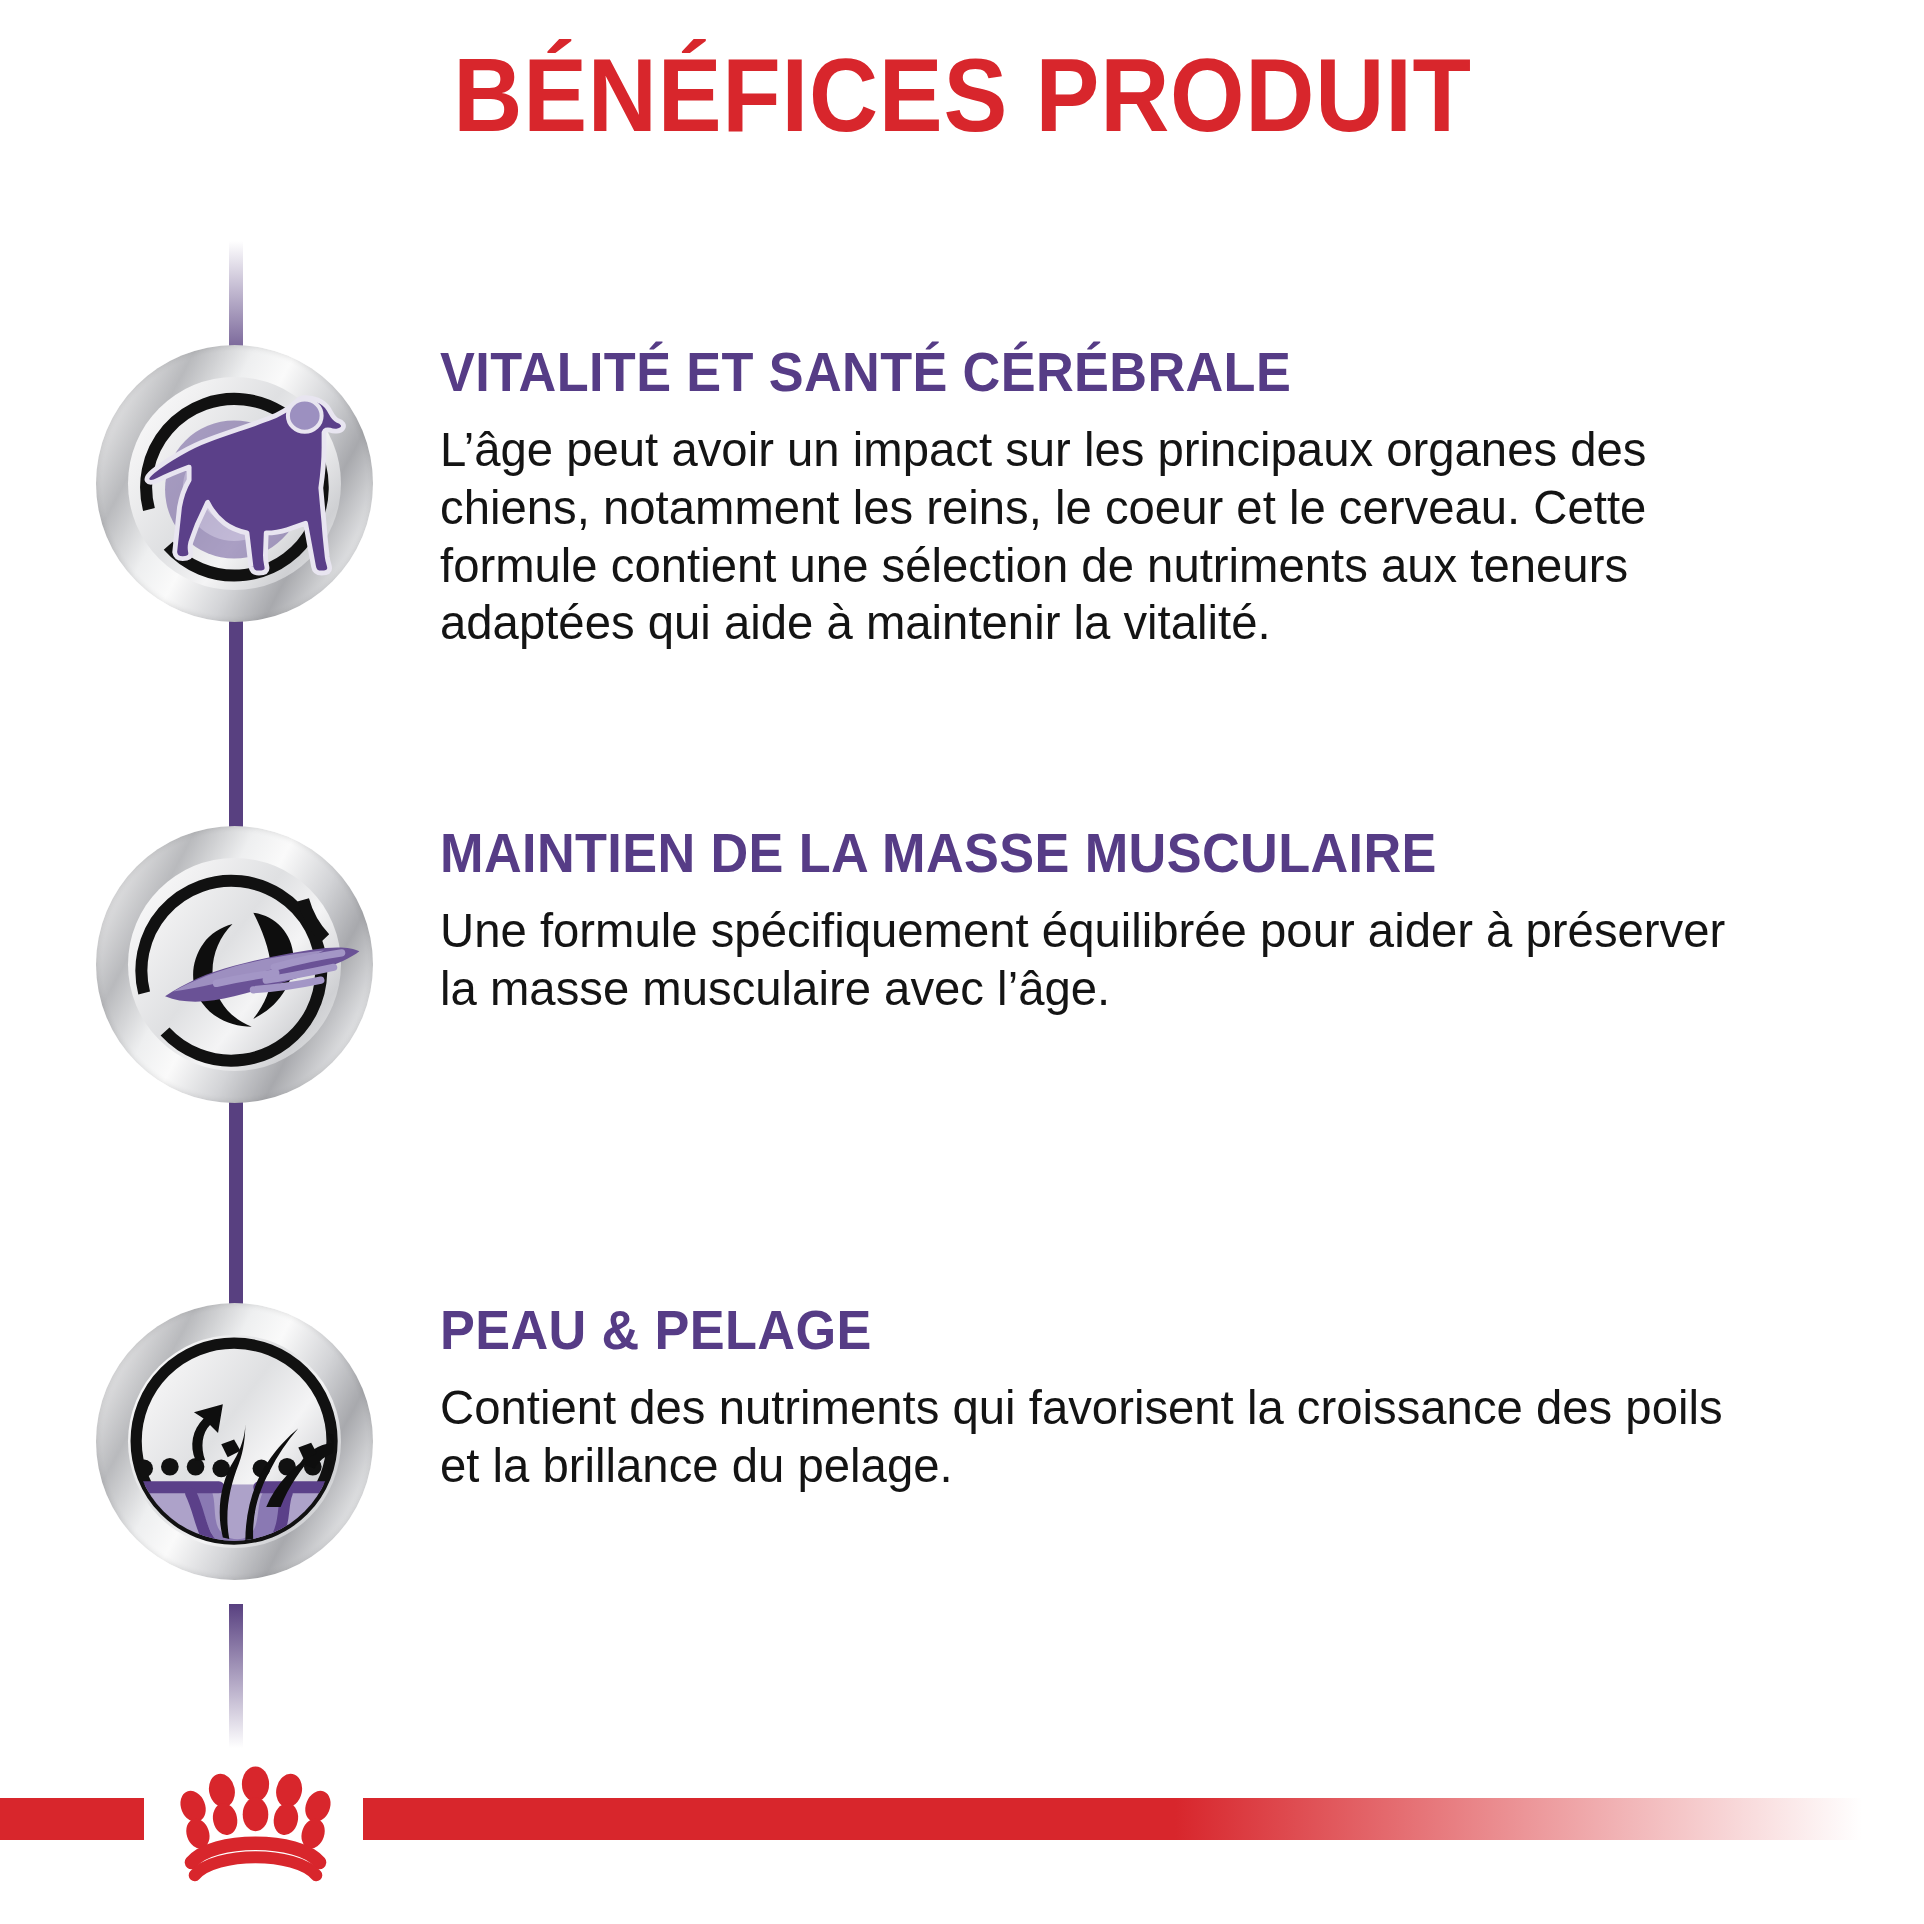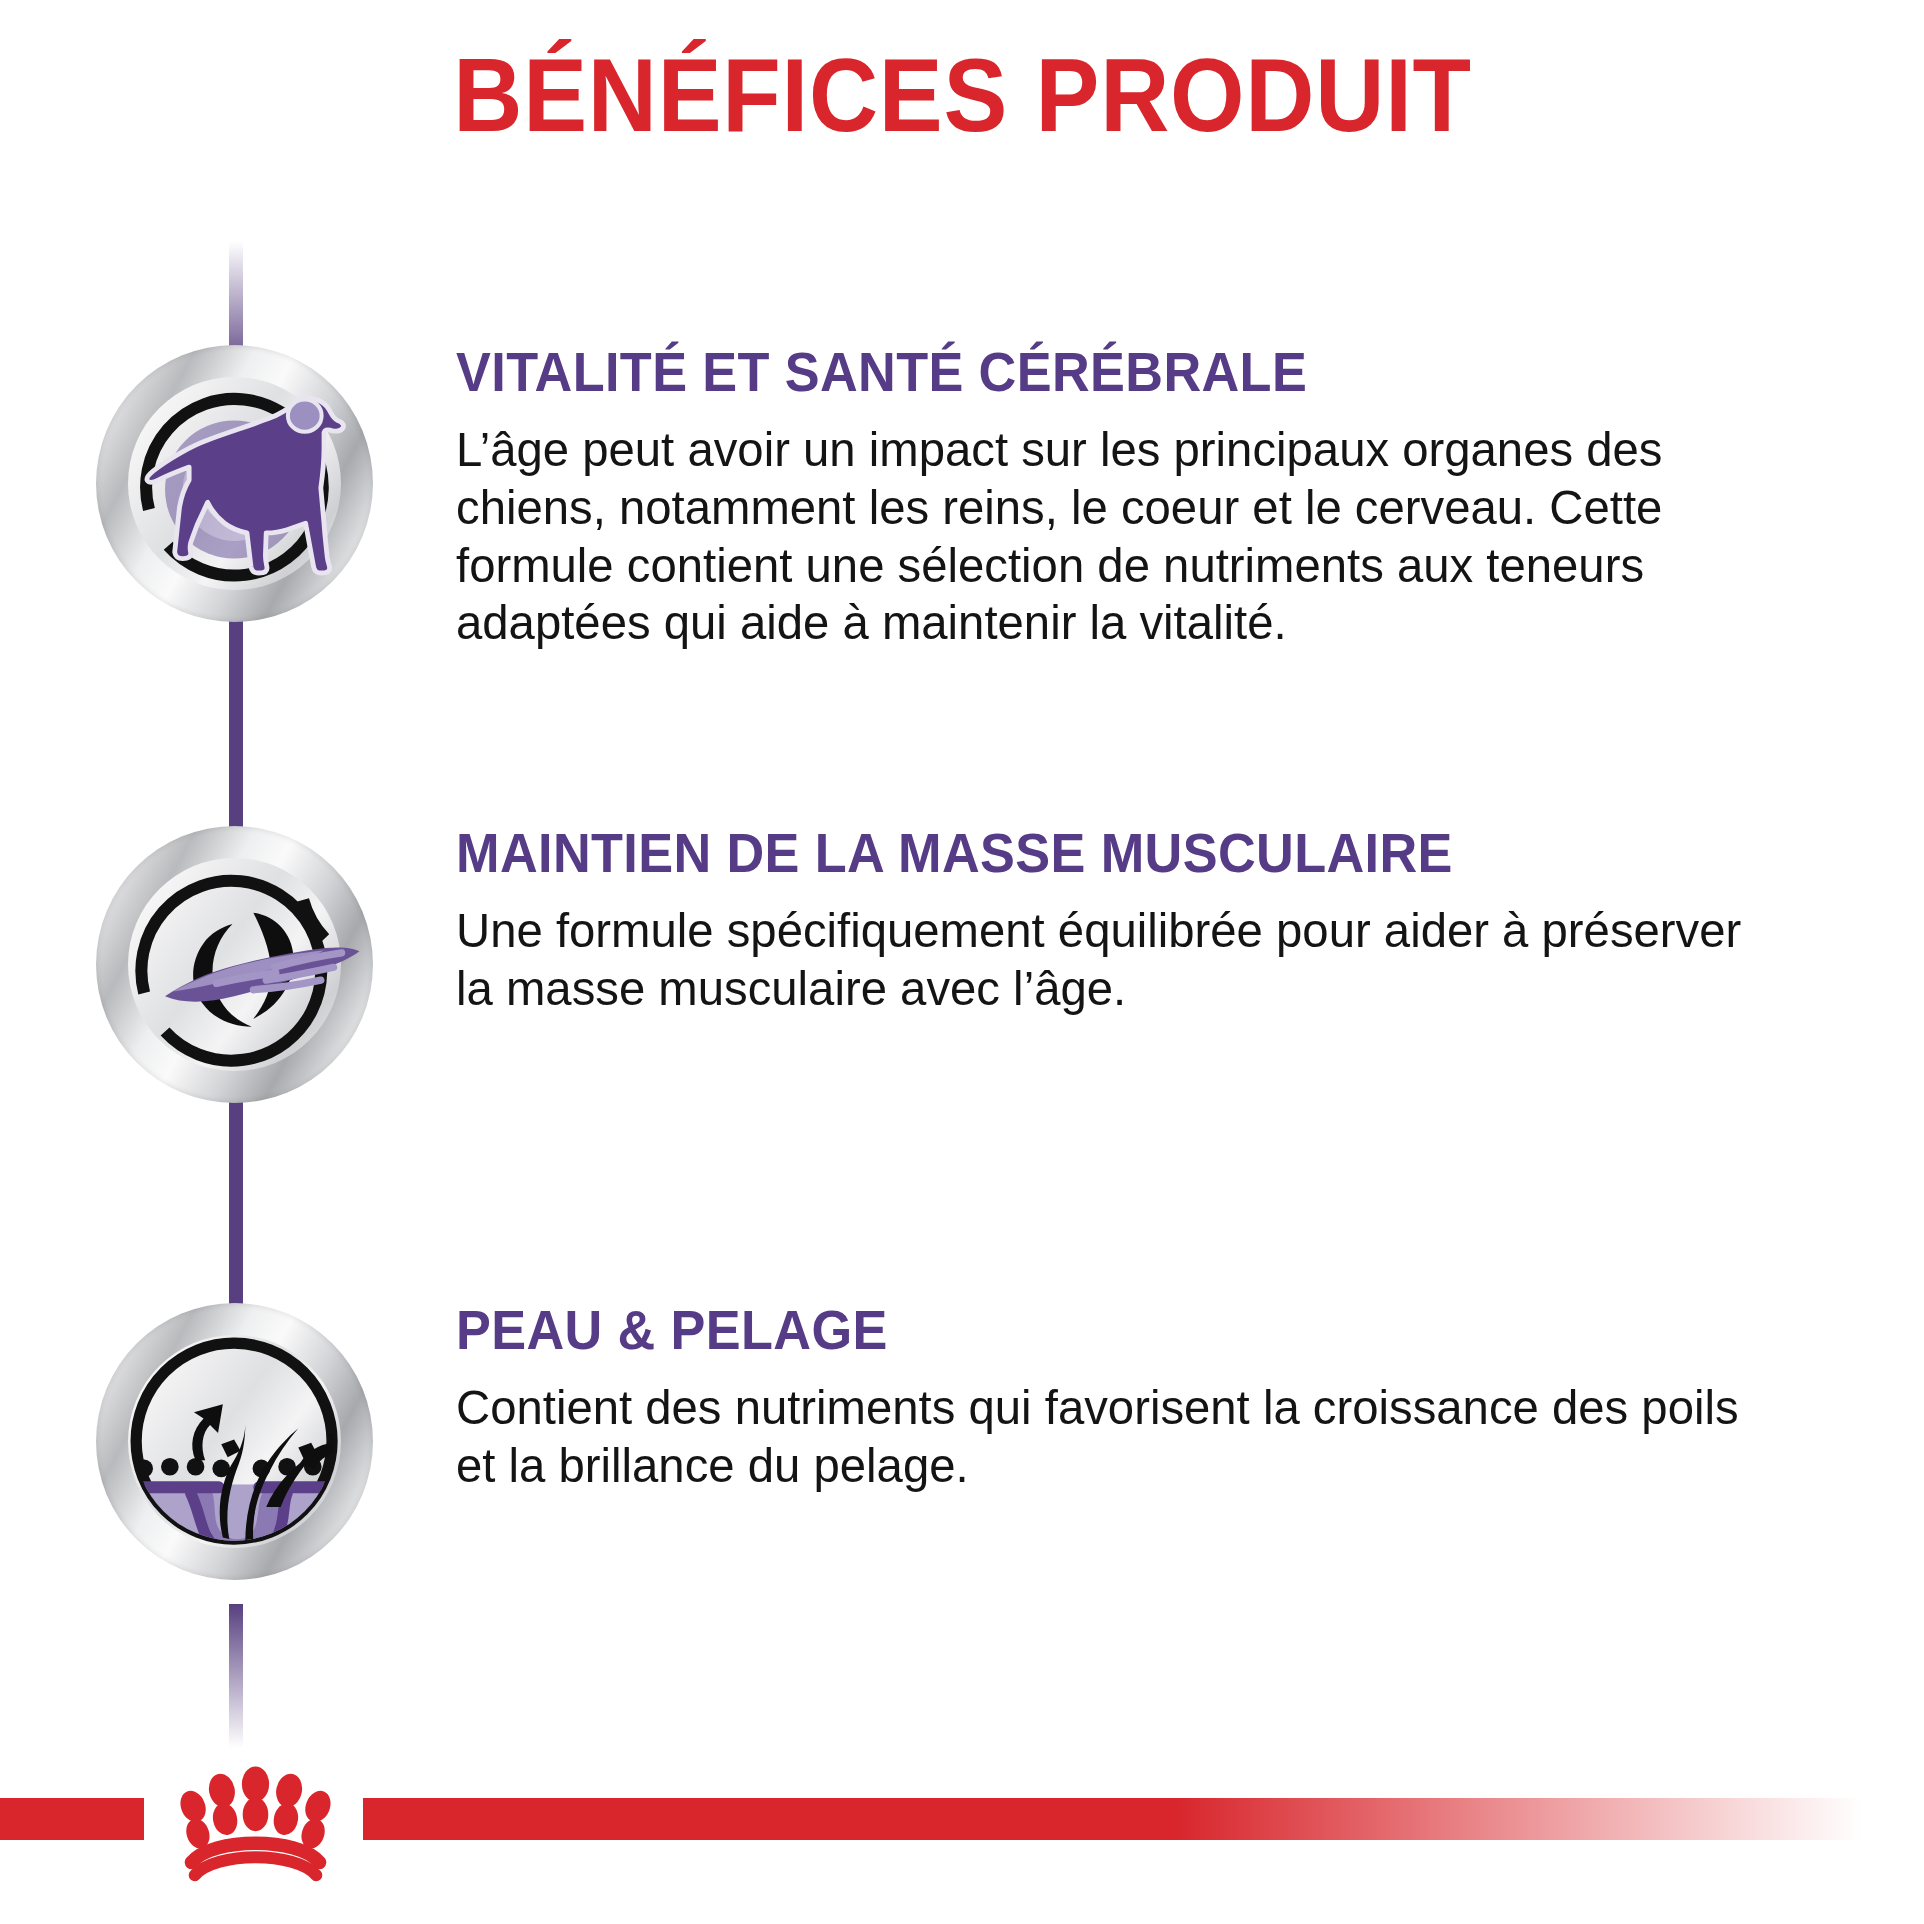--- a/index.html
+++ b/index.html
@@ -115,21 +115,21 @@
   }
   .icon-art {
     position: absolute;
     inset: 0;
     z-index: 3;
   }
 
   
   .text-col {
     position: absolute;
-    left: 456px;
+    left: 440px;
     top: 0;
     width: 1436px;
   }
   .benefit-title {
     color: #563C86;
     font-family: "Liberation Sans Narrow", "Liberation Sans", sans-serif;
     font-weight: 700;
     font-size: 55px;
     line-height: 1.0;
     letter-spacing: 0.4px;

